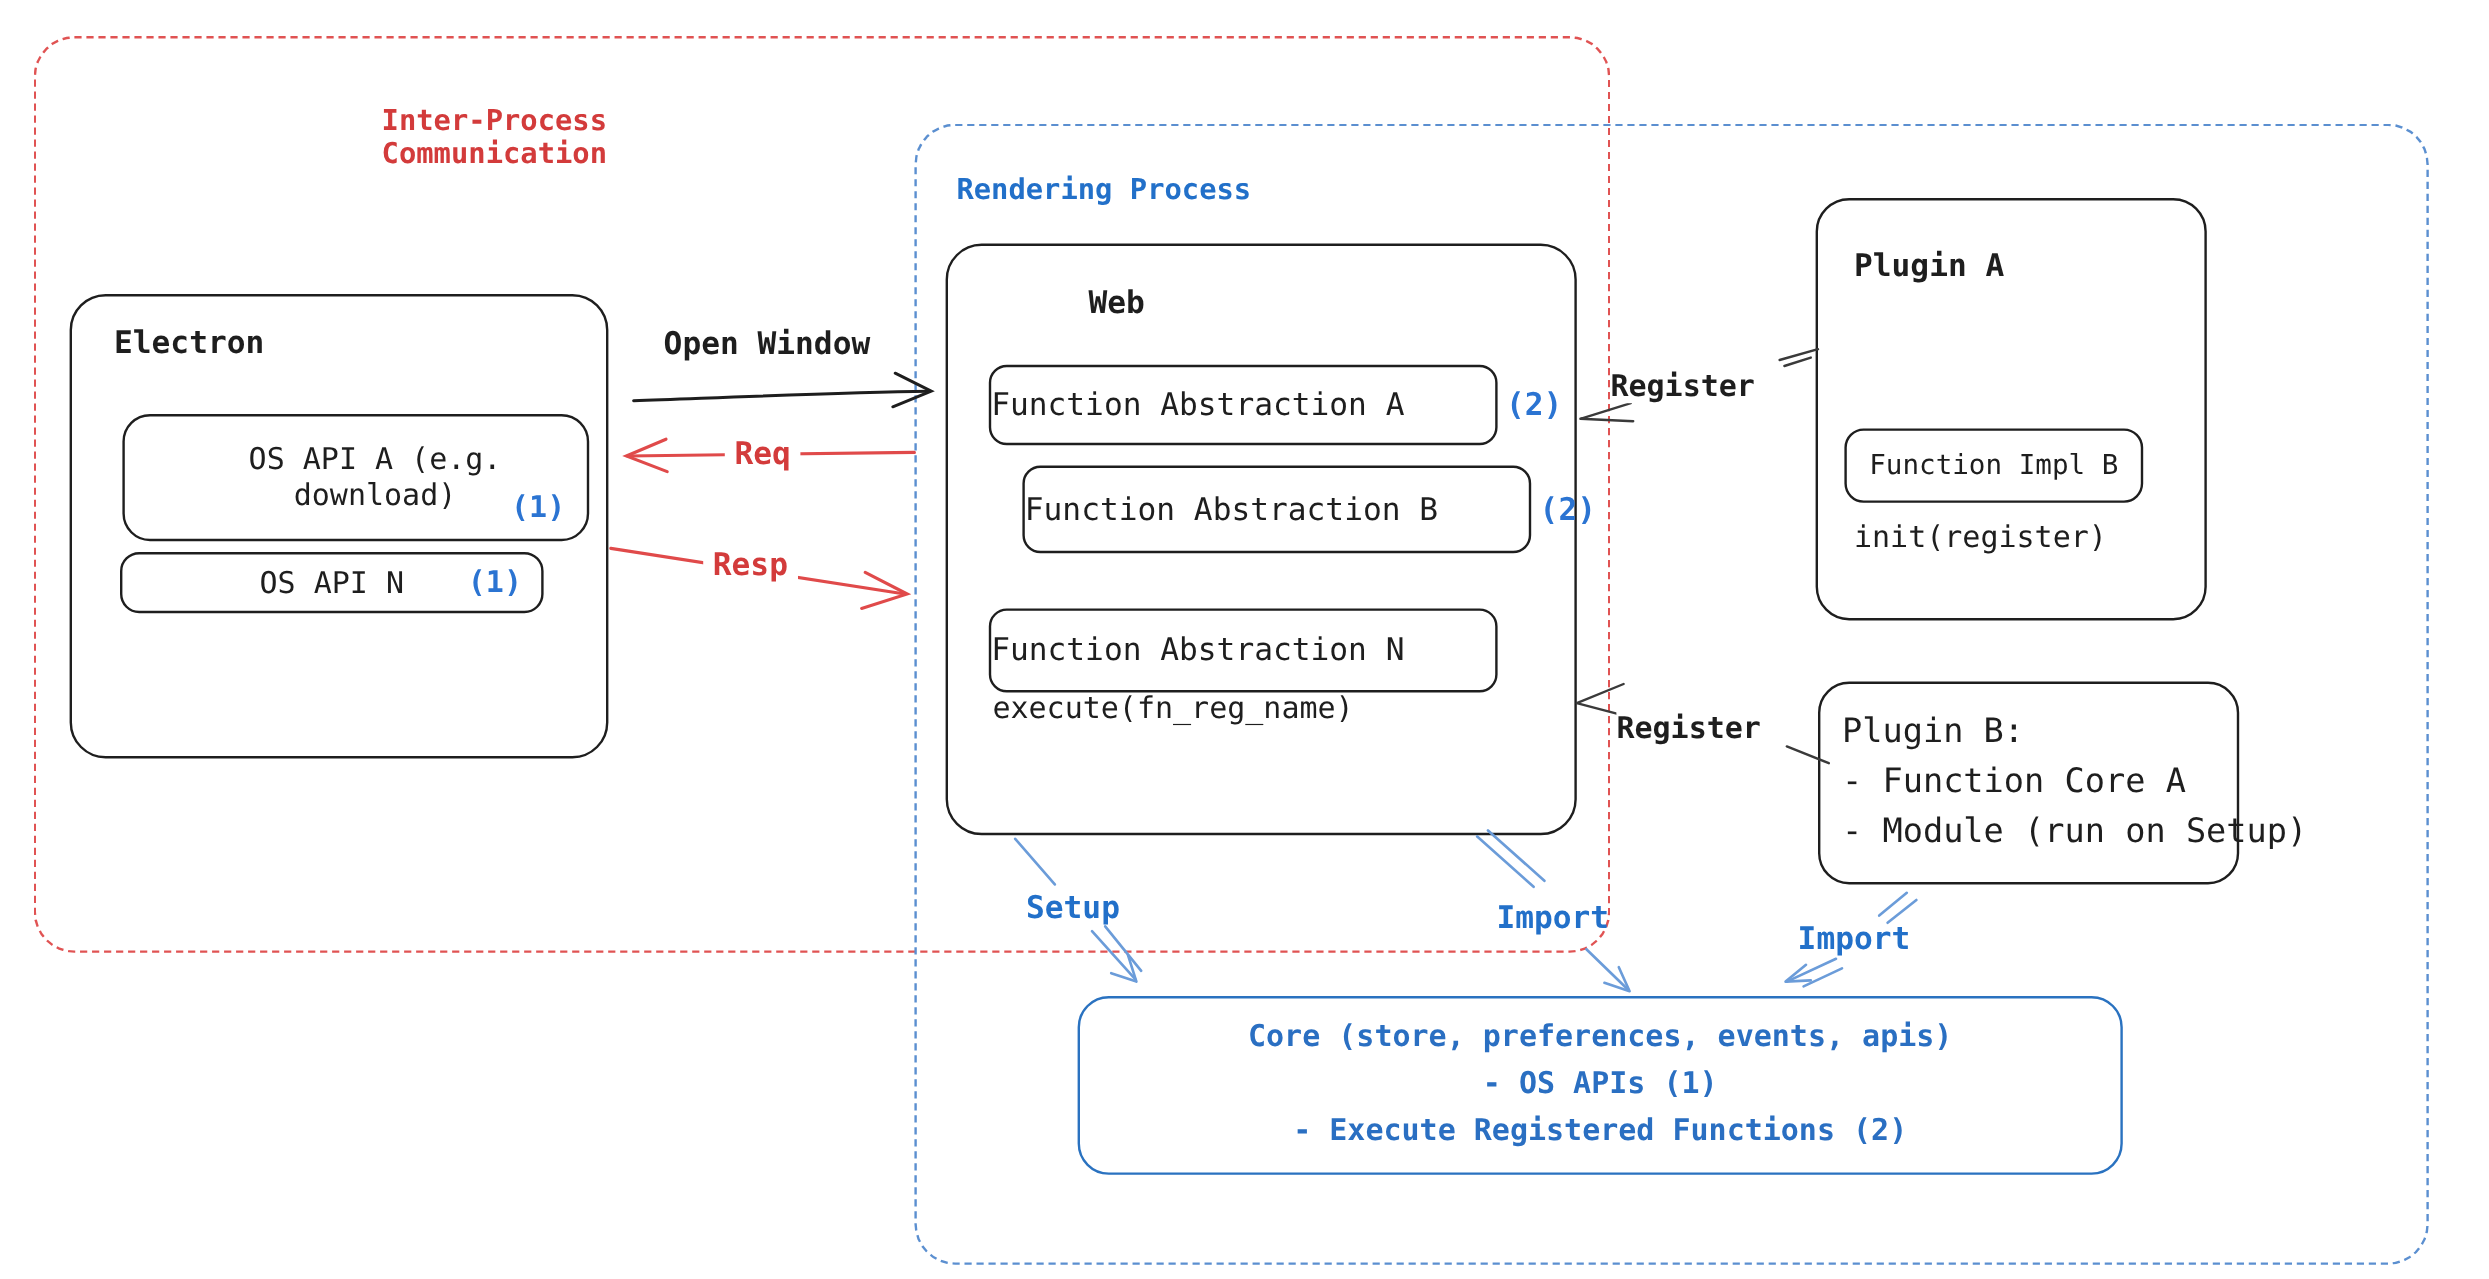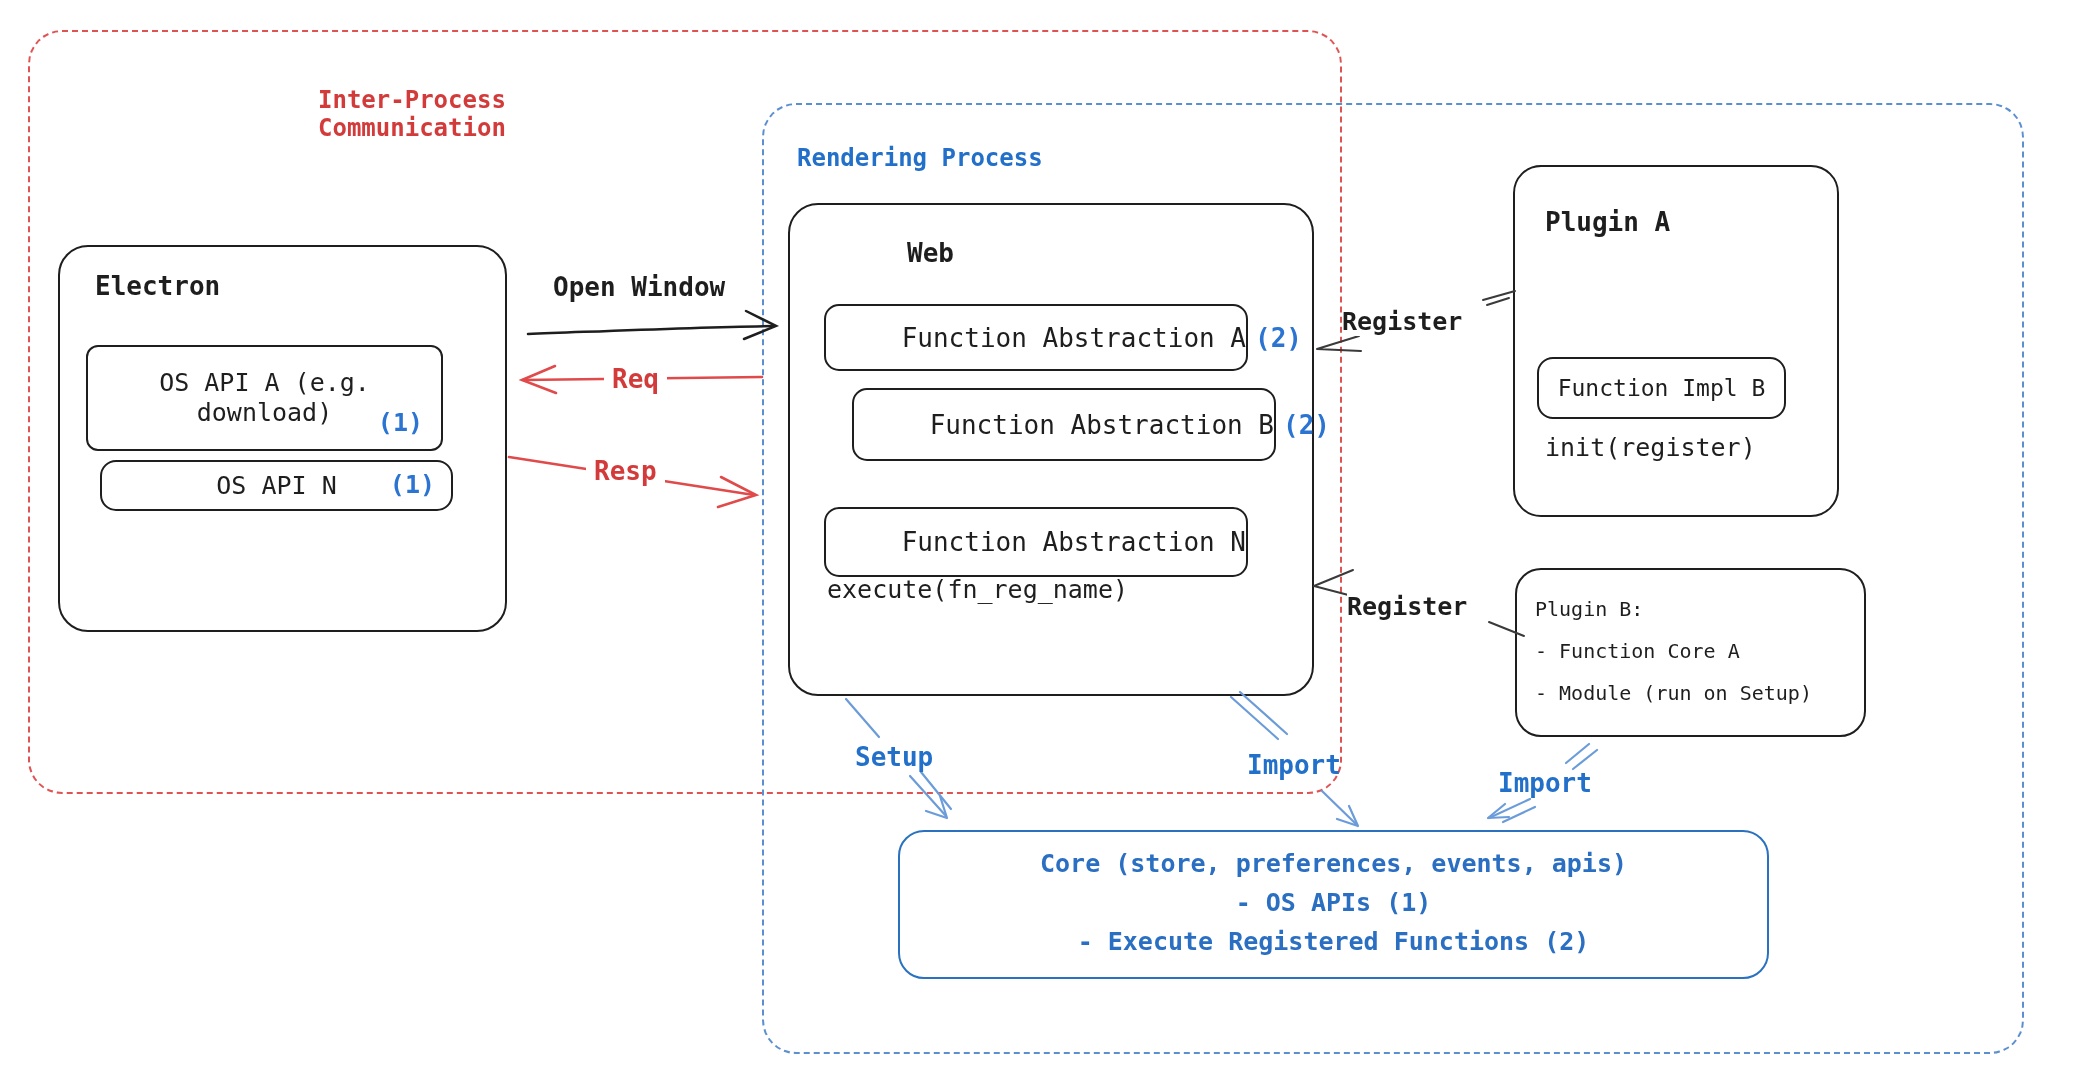--- a/index.html
+++ b/index.html
@@ -27,44 +27,44 @@
   .electron .node-title{left:35px;top:24px;}
   .web .node-title{left:117px;top:33px;}
   .plugin-a .node-title{left:30px;top:40px;}
 
   .chip{position:absolute;border:2px solid #1e1e1e;border-radius:16px;background:#fff;
         display:flex;align-items:center;justify-content:center;}
   .chip-label{text-align:center;}
   .tag{color:#2b74d2;font-weight:bold;}
 
   
-  .chip.api-a{left:26px;top:98px;width:353px;height:102px;border-radius:12px;font-size:25px;}
+  .chip.api-a{left:42px;top:98px;width:353px;height:102px;border-radius:23px;font-size:25px;padding-left:32px;}
   .chip.api-a .chip-label{width:300px;line-height:30px;font-size:25px;}
   .chip.api-a .tag{position:absolute;right:18px;bottom:12px;font-size:25px;}
   .chip.api-n{left:40px;top:213px;width:349px;height:47px;font-size:25px;}
   .chip.api-n .tag{position:absolute;right:16px;top:8px;font-size:25px;}
 
   
   .fa-row{position:absolute;left:34px;display:flex;align-items:center;}
   .fa-chip{width:420px;border:2px solid #1e1e1e;border-radius:15px;display:flex;
-           align-items:center;justify-content:flex-end;font-size:26px;background:#fff;}
+           align-items:center;justify-content:flex-start;font-size:26px;background:#fff;}
   .fa-row .tag{margin-left:7px;font-size:26px;}
   .fa-row.a{top:99px;}  .fa-row.a .fa-chip{height:63px;}
   .fa-row.b{top:183px;padding-left:28px;} .fa-row.b .fa-chip{height:69px;}
   .fa-row.n{top:274px;} .fa-row.n .fa-chip{height:66px;margin-top:28px;}
   .node-footer{position:absolute;font-size:25px;}
   .web .node-footer{left:37px;top:370px;}
   .plugin-a .node-footer{left:30px;top:266px;}
 
   
   .chip.impl-a{left:15px;top:102px;width:262px;height:61px;font-size:23px;}
   .chip.impl-b{left:22px;top:190px;width:245px;height:58px;font-size:23px;}
 
   
-  .pb-lines{position:absolute;left:18px;top:18px;font-size:20px;line-height:42px;white-space:pre;}
+  .pb-lines{position:absolute;left:18px;top:18px;font-size:28px;line-height:42px;white-space:pre;}
 
   
   .core-lines{position:absolute;left:0;top:12px;width:100%;text-align:center;
               color:#2a6fc2;font-size:25px;line-height:39px;font-weight:bold;}
 
   
   svg.arrows{position:absolute;left:0;top:0;z-index:3;pointer-events:none;}
 
   
   .arrow-label{position:absolute;z-index:4;font-size:26px;font-weight:bold;}

